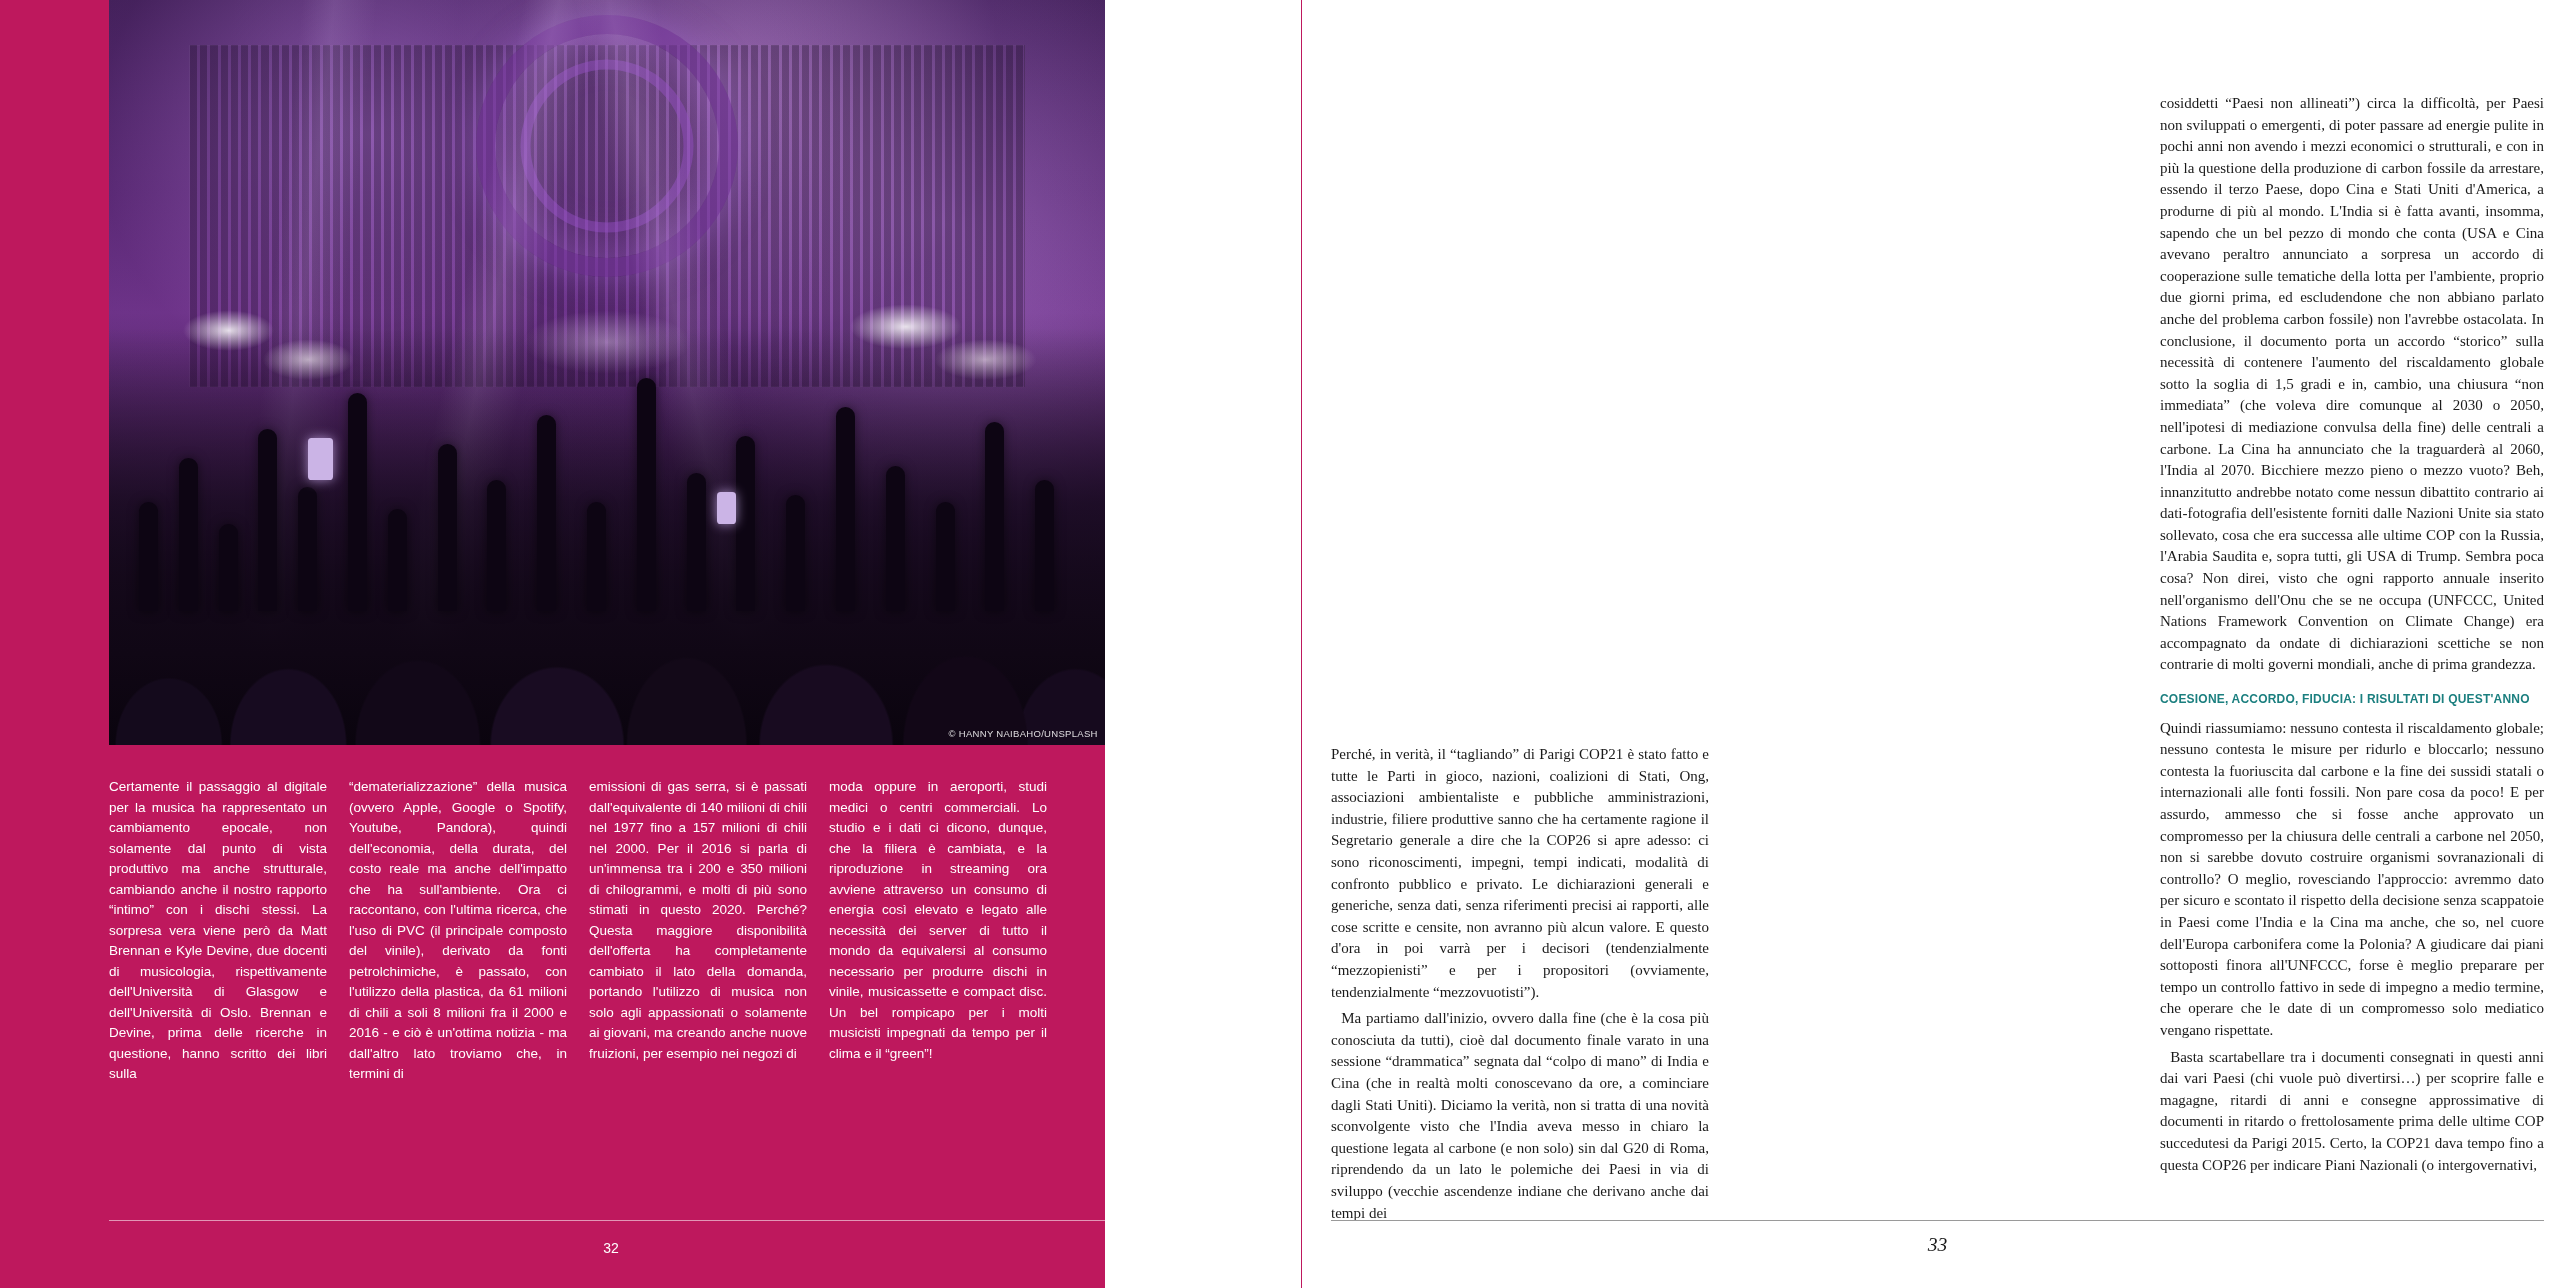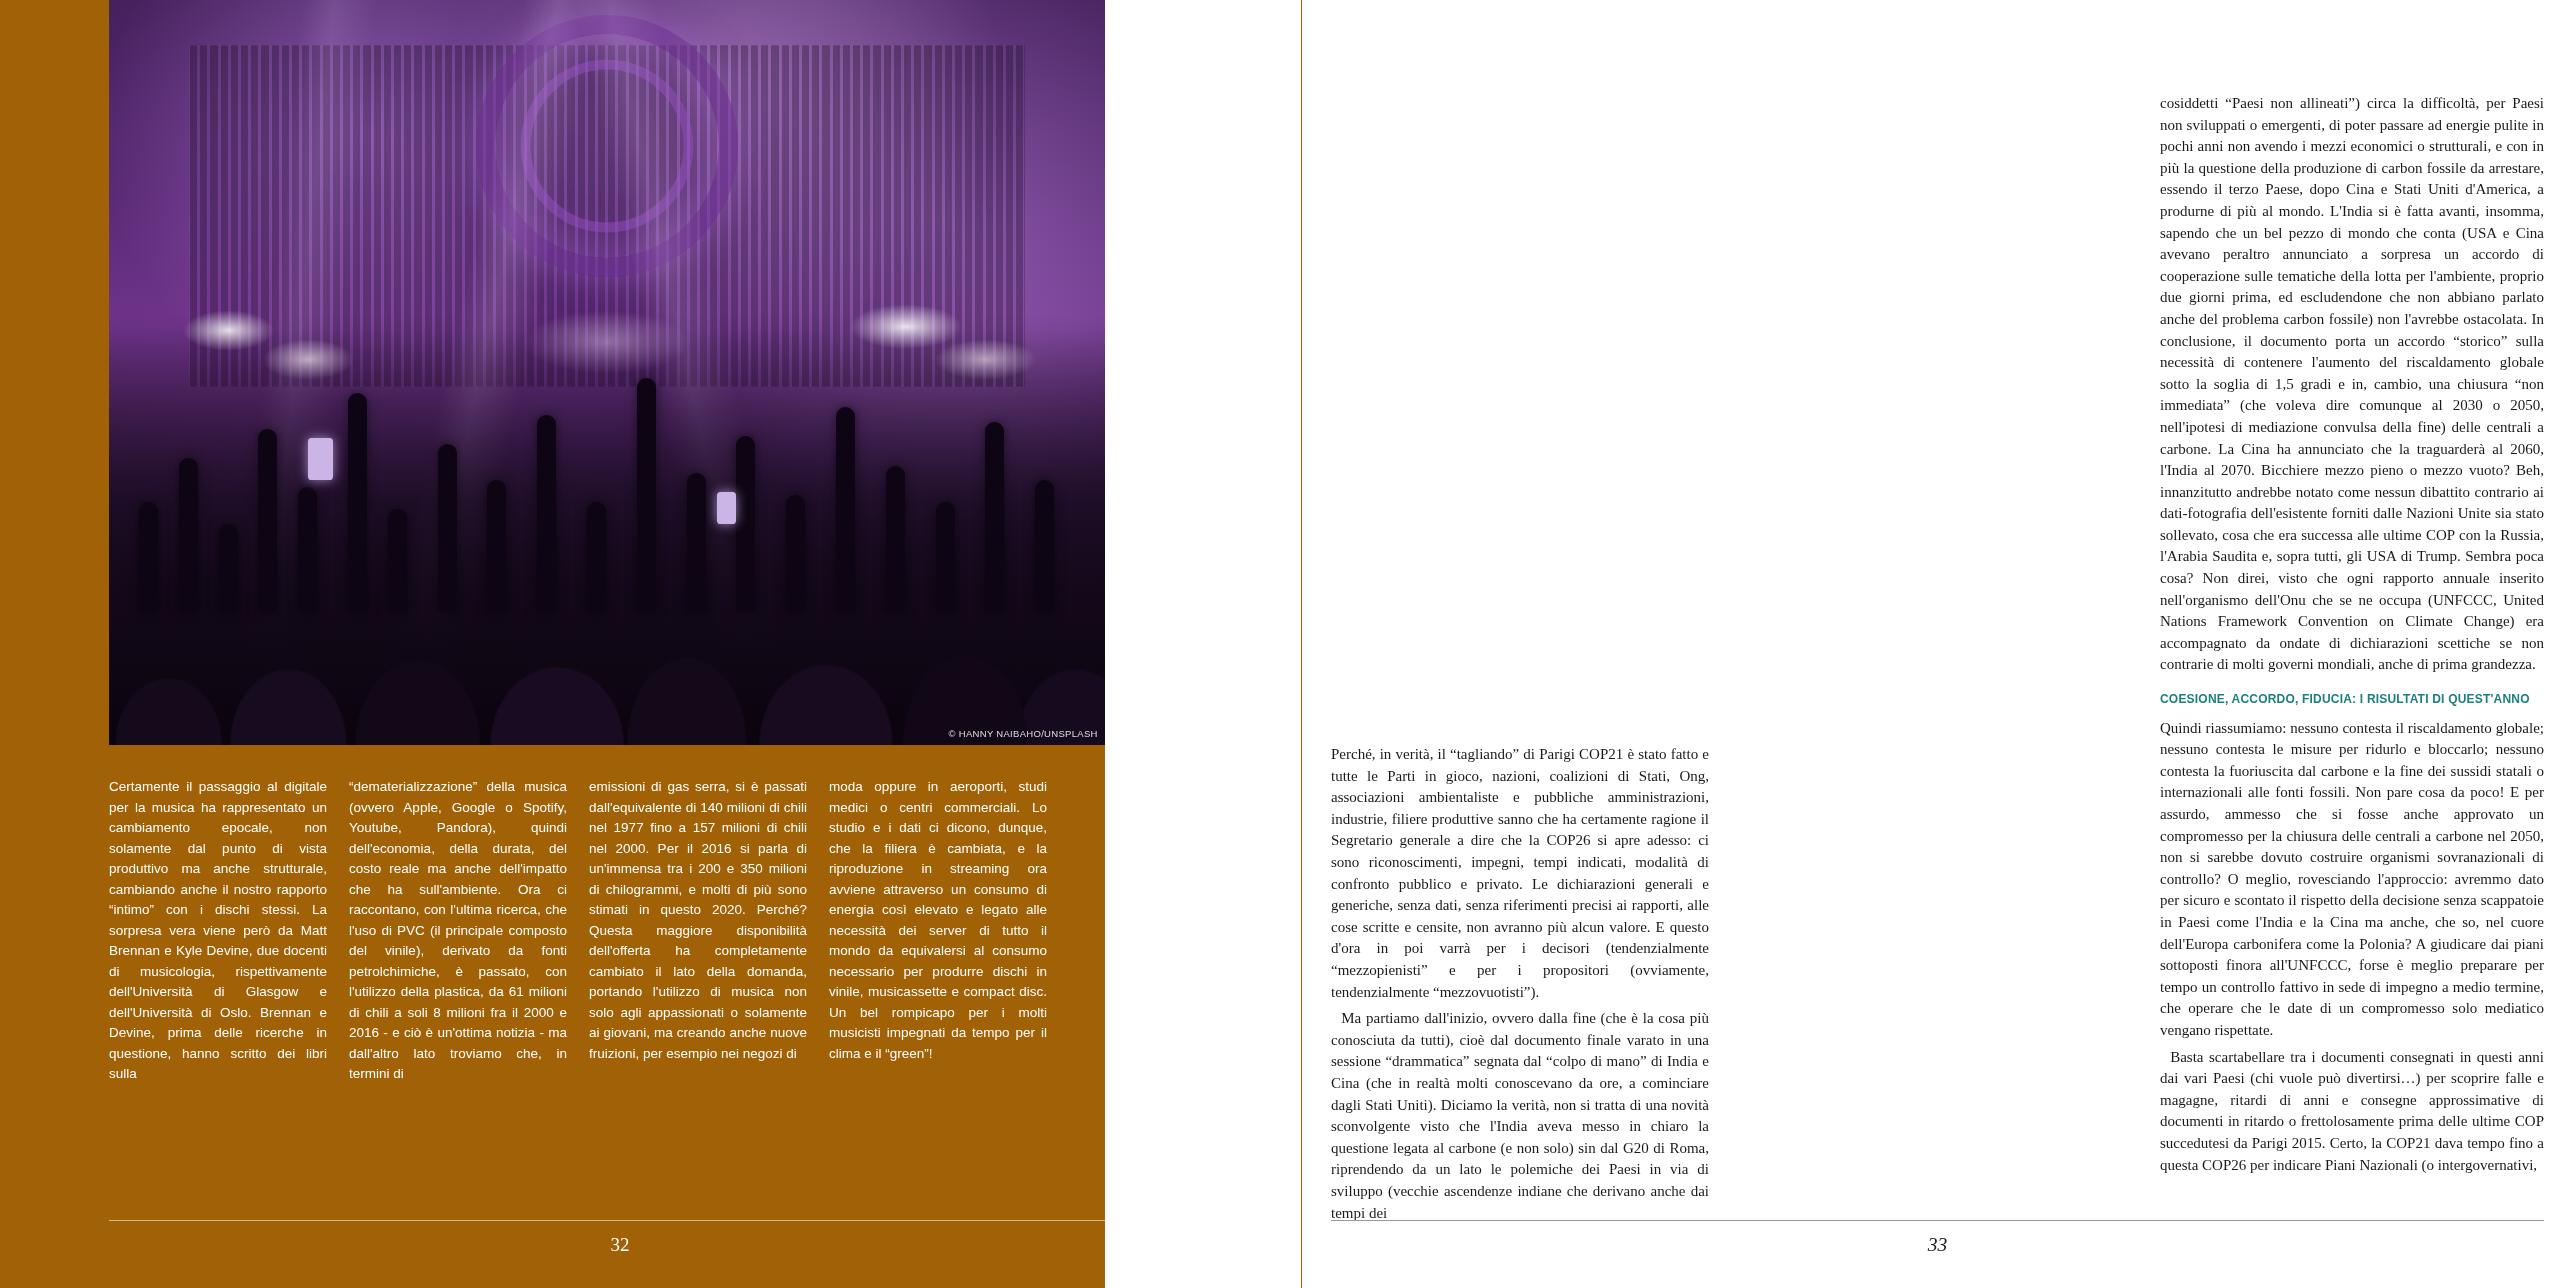--- a/index.html
+++ b/index.html
@@ -15,21 +15,21 @@
     width: 2576px;
     height: 1288px;
     display: flex;
   }
 
   
   .page-left {
     position: relative;
     width: 1302px;
     height: 1288px;
-    background: #a16207;
+    background: #be185d;
     overflow: hidden;
   }
   .page-left .white-band {
     position: absolute;
     left: 1105px;
     top: 0;
     width: 196px;
     height: 1288px;
     background: #ffffff;
   }
@@ -178,26 +178,26 @@
     width: 218px;
     font-family: "Liberation Sans", sans-serif;
     font-size: 13.5px;
     line-height: 1.52;
     color: #ffffff;
     text-align: justify;
     hyphens: auto;
   }
   .folio-left {
     position: absolute;
-    left: 122px;
+    left: 113px;
     bottom: 32px;
     width: 996px;
     text-align: center;
-    font-family: Liberation Serif, serif;
-    font-size: 19px;
+    font-family: Liberation Sans, sans-serif;
+    font-size: 14px;
     color: #ffffff;
   }
   .folio-rule-left {
     position: absolute;
     left: 109px;
     bottom: 67px;
     width: 996px;
     height: 0.7px;
     background: rgba(255,255,255,0.55);
   }

